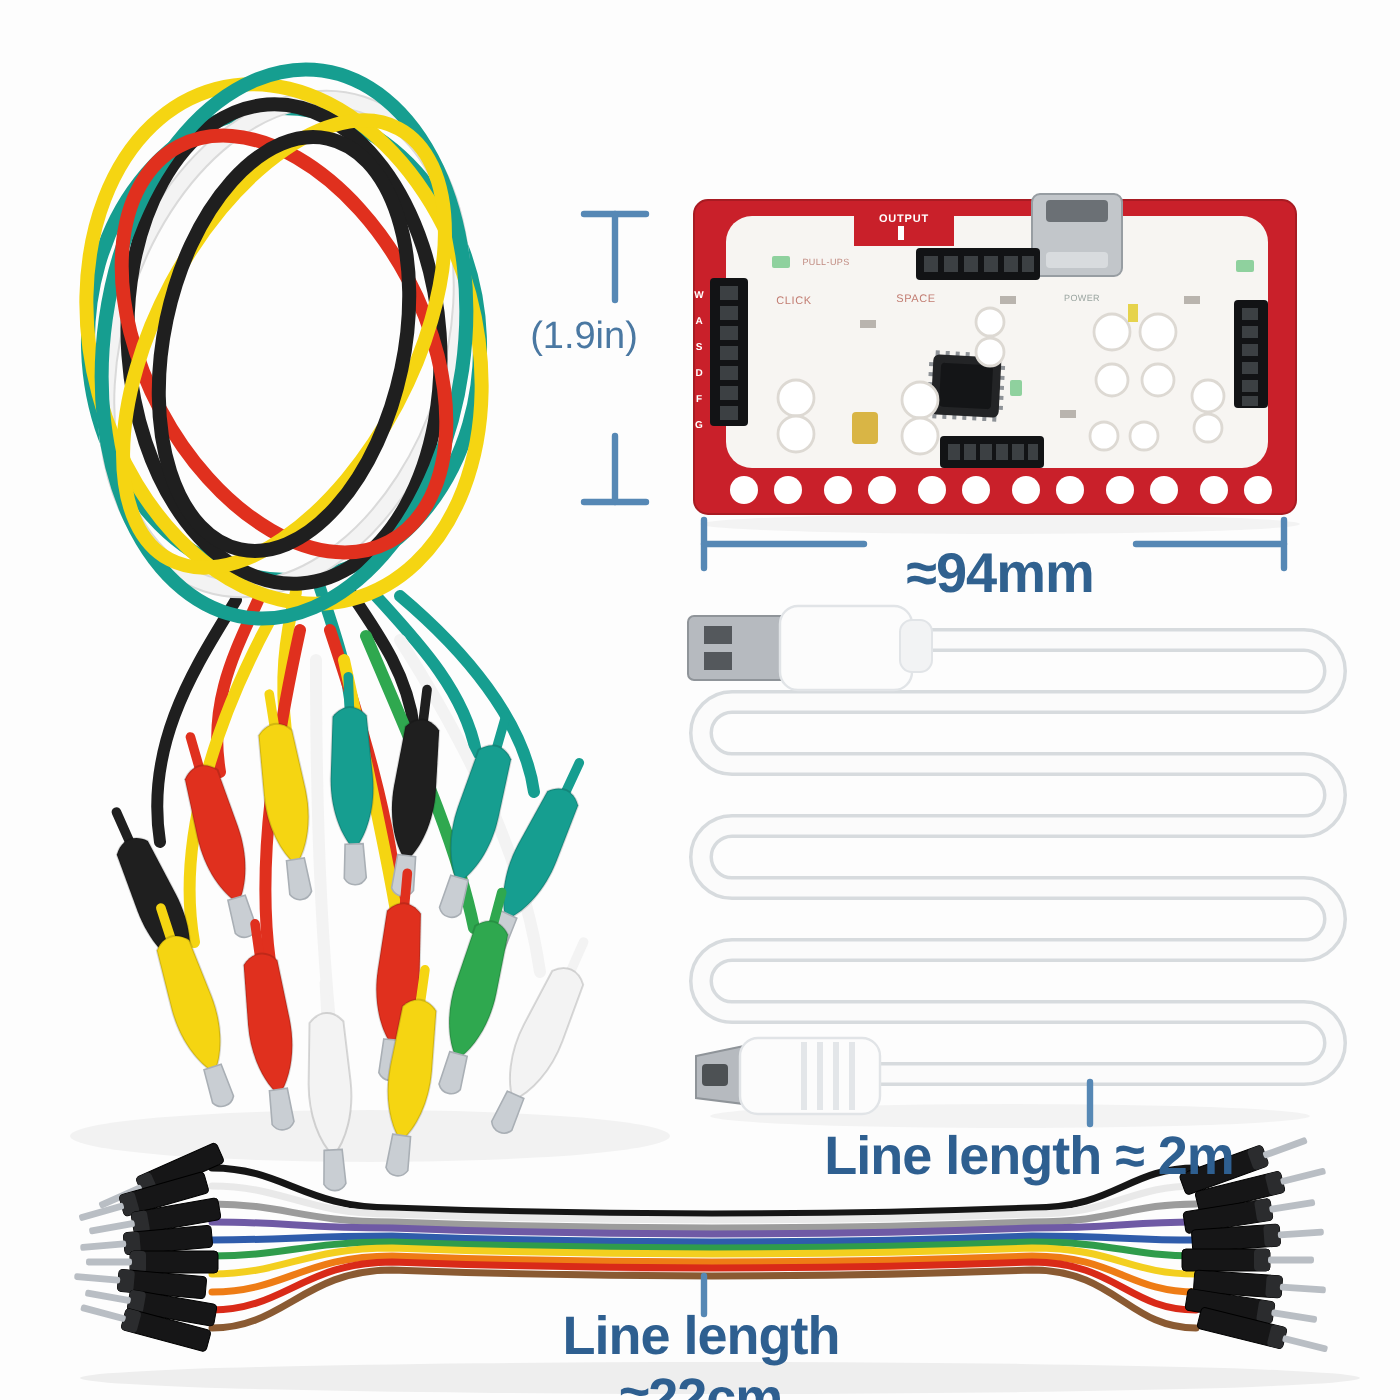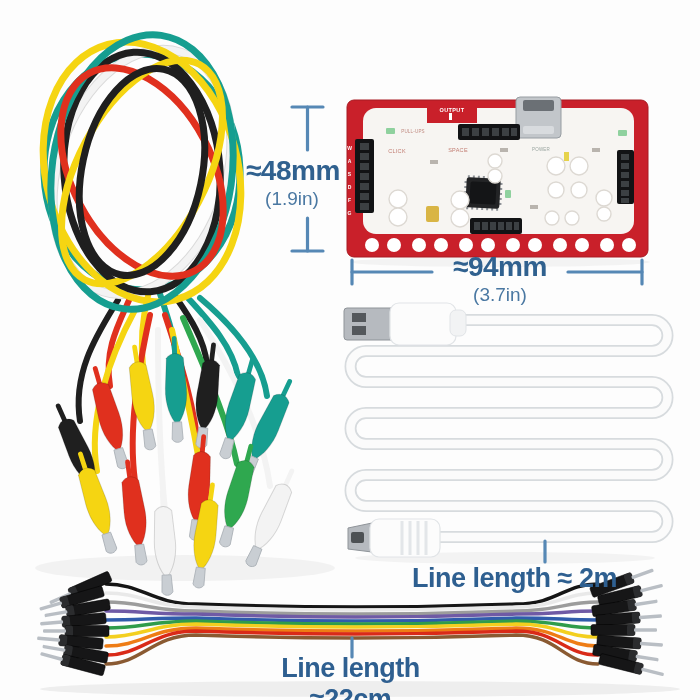--- a/index.html
+++ b/index.html
@@ -277,27 +277,25 @@
     <line x1="352" y1="260" x2="352" y2="284"></line>
     <line x1="352" y1="272" x2="432" y2="272"></line>
     <line x1="568" y1="272" x2="642" y2="272"></line>
     <line x1="642" y1="260" x2="642" y2="284"></line>
     <line x1="545" y1="541" x2="545" y2="562"></line>
     <line x1="352" y1="638" x2="352" y2="657"></line>
   </g>
 </svg>
 
 <div class="ann" style="left:246px;top:156px;width:92px;">
-  <span class="val">≈48mm</span>
   <span class="sub">(1.9in)</span>
 </div>
 
-<div class="ann" style="left:437px;top:252px;width:126px;text-align:center;">
+<div class="ann" style="left:437px;top:272px;width:126px;text-align:center;">
   <span class="val">≈94mm</span>
-  <span class="sub">(3.7in)</span>
 </div>
 
 <div class="len" style="left:412px;top:563px;width:205px;">Line length ≈ 2m</div>
 <div class="len" style="left:248px;top:653px;width:205px;">Line length ≈22cm</div>
 
 <span class="lbl lbl-output" style="left:452px;top:110px;">OUTPUT</span>
 <span class="lbl lbl-silk" style="left:397px;top:151px;">CLICK</span>
 <span class="lbl lbl-silk" style="left:458px;top:150px;">SPACE</span>
 <span class="lbl lbl-silk-sm" style="left:413px;top:131px;">PULL-UPS</span>
 <span class="lbl lbl-power" style="left:541px;top:149px;">POWER</span>

